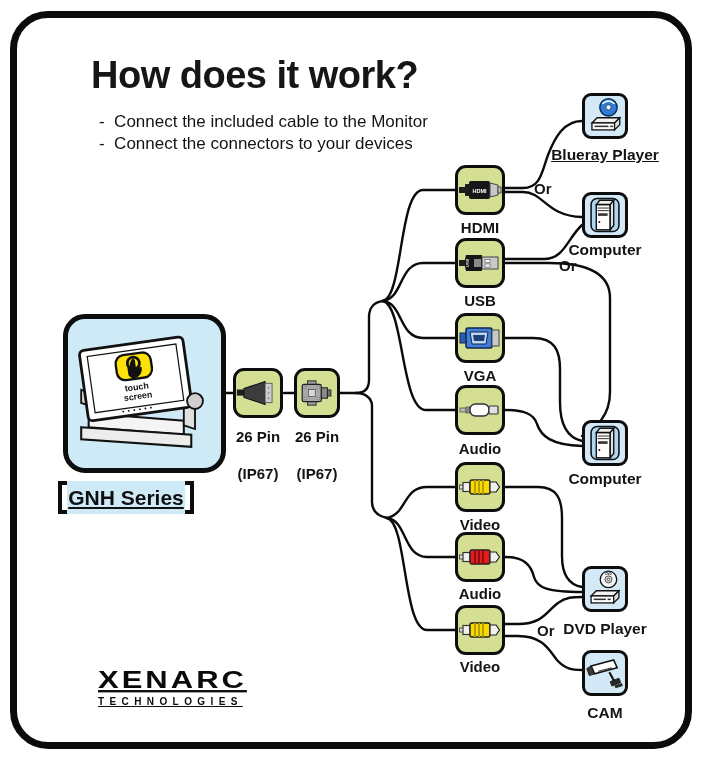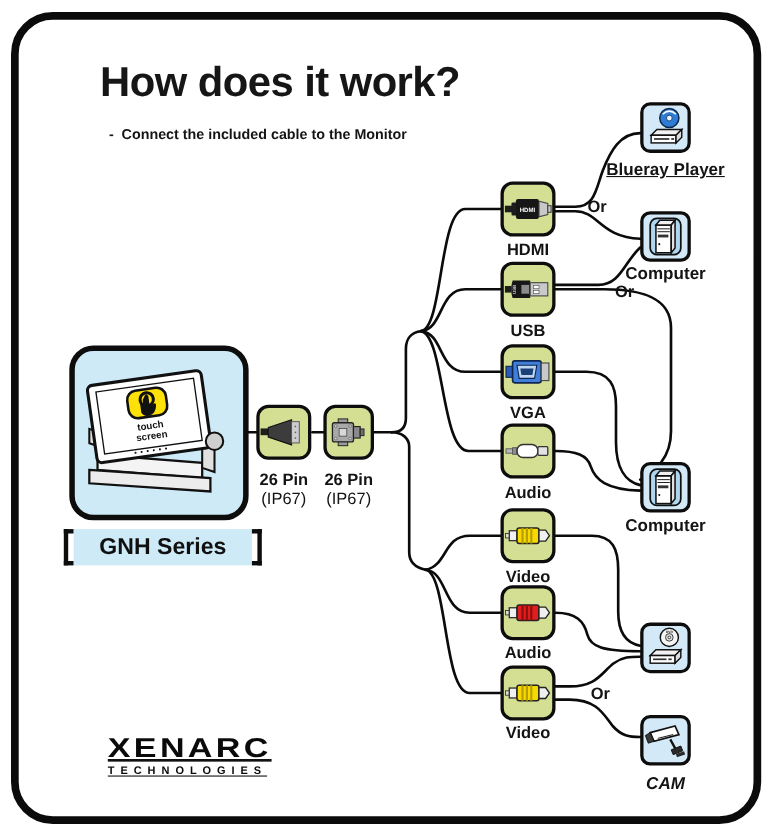--- a/index.html
+++ b/index.html
@@ -4,44 +4,44 @@
 <style>
   html,body{margin:0;padding:0;background:#fff;}
   .stage{position:relative;width:702px;height:758px;background:#fff;
          font-family:"Liberation Sans",sans-serif;color:#111;overflow:hidden;border-radius:24px;}
   .frame{position:absolute;left:10px;top:11px;width:668px;height:724px;
          border:7px solid #0b0b0b;border-radius:38px;background:#fff;}
   .wires{position:absolute;left:0;top:0;}
   .title{position:absolute;left:91px;top:54px;margin:0;font-size:38px;font-weight:600;
          letter-spacing:-0.5px;color:#161616;}
   .instructions{position:absolute;left:99px;top:111px;}
-  .instr{font-size:13px;font-weight:700;line-height:22px;white-space:pre;color:#141414;}
+  .instr{font-size:17px;font-weight:400;line-height:22px;white-space:pre;color:#141414;}
   .monitorbox{position:absolute;left:63px;top:314px;width:153px;height:149px;
               background:#cfeaf7;border:5px solid #0d0d0d;border-radius:22px;}
-  .gnh{position:absolute;left:58px;top:481px;width:180px;height:33px;display:flex;}
+  .gnh{position:absolute;left:58px;top:481px;width:136px;height:33px;display:flex;text-decoration:underline;}
   .gnh .br{width:9px;box-sizing:border-box;}
   .gnh .br.l{border-left:4px solid #0d0d0d;border-top:4px solid #0d0d0d;border-bottom:4px solid #0d0d0d;}
   .gnh .br.r{border-right:4px solid #0d0d0d;border-top:4px solid #0d0d0d;border-bottom:4px solid #0d0d0d;}
   .gnh .mid{flex:1;background:#cfeaf7;text-align:center;line-height:33px;
             font-size:21px;font-weight:600;color:#101010;}
   .pbox{position:absolute;left:455px;width:50px;height:50px;background:#d5df93;
         border:3px solid #0d0d0d;border-radius:11px;box-sizing:border-box;
         display:flex;align-items:center;justify-content:center;}
   .cbox{position:absolute;top:368px;height:50px;background:#d5df93;
         border:3px solid #0d0d0d;border-radius:11px;box-sizing:border-box;
         display:flex;align-items:center;justify-content:center;}
   .dbox{position:absolute;left:582px;width:46px;height:46px;background:#d3e9f7;
         border:3px solid #0d0d0d;border-radius:9px;box-sizing:border-box;
         display:flex;align-items:center;justify-content:center;}
   .plabel{position:absolute;left:430px;width:100px;text-align:center;
           font-size:15px;font-weight:600;color:#141414;}
   .dlabel{position:absolute;left:545px;width:120px;text-align:center;
           font-size:15.5px;font-weight:600;color:#141414;}
   .clabel{position:absolute;text-align:center;font-size:15px;font-weight:600;color:#141414;}
-  .clabel .rating{font-weight:400;}
+  .clabel .rating{font-weight:700;margin-top:20px;}
   .orlabel{position:absolute;font-size:15px;font-weight:600;color:#141414;}
   .logo{position:absolute;left:98px;top:666px;width:160px;text-decoration:underline;}
   .logo .brand{font-size:31px;font-weight:800;letter-spacing:3px;color:#0a0a0a;
                transform:scaleY(0.8);transform-origin:left top;font-style:normal;}
   .logo .tagline{font-size:10px;font-weight:700;letter-spacing:5.4px;color:#0a0a0a;margin-top:-6px;}
 </style>
 </head>
 <body>
 
 <div class="stage">
@@ -68,20 +68,21 @@
     <path d="M505 410 C524 410 534 414 537 424 C541 436 551 445 582 446"></path>
     <path d="M505 487 H538 C557 487 562 499 562 518 L562 556 C562 577 570 585 582 587"></path>
     <path d="M505 557 C524 557 531 565 534 577 C537 588 548 592 582 592"></path>
     <path d="M505 624 H518 C543 624 547 611 558 603 C566 597 573 597 582 597"></path>
     <path d="M505 636 H518 C543 636 549 650 557 660 C565 669 572 670 582 670"></path>
   </svg>
 
   <h1 class="title">How does it work?</h1>
   <div class="instructions">
     <div class="instr">-  Connect the included cable to the Monitor</div>
+    <div class="instr">-  Connect the connectors to your devices</div>
   </div>
 
   <div class="monitorbox">
     <svg width="143" height="139" viewBox="0 0 153 149">
       <path d="M22 101 L124 109 L124 124 L22 116 Z" fill="#f4f4f4" stroke="#111" stroke-width="2.2"></path>
       <path d="M14 116 L132 124 L132 137 L14 129 Z" fill="#ececec" stroke="#111" stroke-width="2.2"></path>
       <path d="M124 80 L136 84 L136 118 L124 114 Z" fill="#e0e0e0" stroke="#111" stroke-width="2"></path>
       <path d="M14 76 L20 78 L20 92 L14 90 Z" fill="#e0e0e0" stroke="#111" stroke-width="2"></path>
       <g transform="rotate(-8 73 62)">
         <rect x="16" y="26" width="112" height="76" rx="5" fill="#fff" stroke="#111" stroke-width="3"></rect>
@@ -275,19 +276,20 @@
       <rect x="34" y="36" width="9" height="3.5" fill="#2a2a2a" transform="rotate(-18 38 37)"></rect>
       <path d="M7 15 L33 8 L37 17 L11 24 Z" fill="#fff" stroke="#111" stroke-width="1.8"></path>
       <path d="M7 15 L11 24 L5 26 L2 18 Z" fill="#3a3a3a" stroke="#111" stroke-width="1"></path>
       <path d="M15 21 L31 17" stroke="#111" stroke-width="1"></path>
     </svg>
   </div>
 
   <div class="dlabel" style="top:146px;text-decoration:underline;">Blueray Player</div>
   <div class="dlabel" style="top:241px;">Computer</div>
   <div class="dlabel" style="top:470px;">Computer</div>
-  <div class="dlabel" style="top:704px;font-style:italic;">CAM</div>
+  <div class="dlabel" style="top:620px;">DVD Player</div>
+  <div class="dlabel" style="top:704px;">CAM</div>
 
   <div class="logo">
     <div class="brand">XENARC</div>
     <div class="tagline">TECHNOLOGIES</div>
   </div>
 </div>
 
 </body></html>

